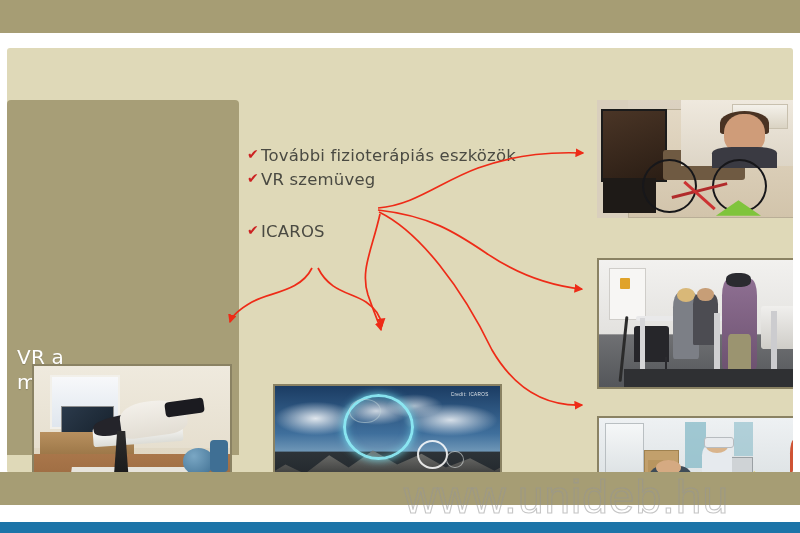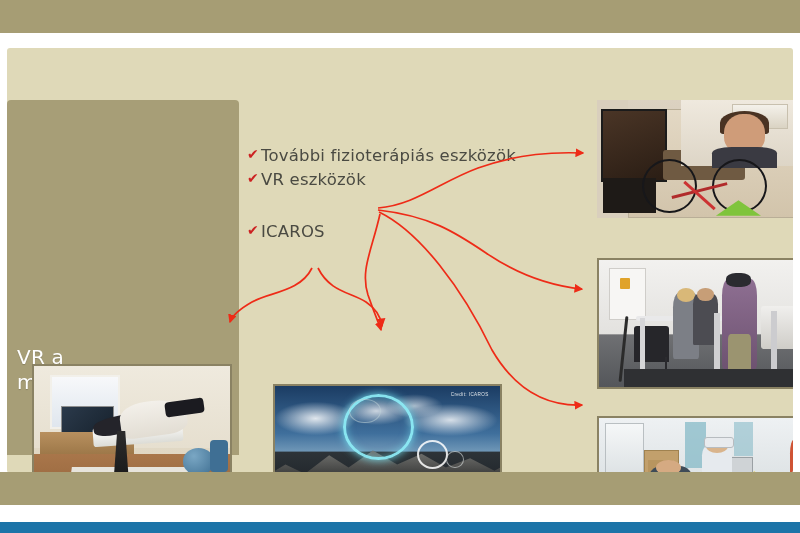--- a/index.html
+++ b/index.html
@@ -182,21 +182,21 @@
       <div class="title-text">VR a mozgásfejlesztésre</div>
     </div>
 
     <div class="body-text">
       <div class="bullet">
         <span class="check">✔</span>
         <span>További fizioterápiás eszközök</span>
       </div>
       <div class="bullet">
         <span class="check">✔</span>
-        <span>VR eszközök</span>
+        <span>VR szemüveg</span>
       </div>
       <div class="bullet spaced">
         <span class="check">✔</span>
         <span>ICAROS</span>
       </div>
     </div>
 
     <div class="photo framed ph-bottomleft">
       <div class="scene s-room">
         <div class="wall"></div>
@@ -308,14 +308,15 @@
       <path d="M378,208 C415,205 440,182 478,168 C520,153 555,152 583,153"></path>
       <path d="M378,210 C430,216 455,232 486,253 C520,276 552,286 582,289"></path>
       <path d="M379,212 C420,232 462,288 492,350 C520,398 555,406 582,405"></path>
       <path d="M380,214 C372,250 360,270 368,295 C376,318 380,326 381,330"></path>
       <path d="M312,268 C300,292 270,292 252,302 C238,310 232,316 230,322"></path>
       <path d="M318,268 C330,292 350,292 366,302 C378,310 381,318 382,326"></path>
     </g>
   </svg>
 
   <div class="band-bottom"></div>
+  <div class="unideb">www.unideb.hu</div>
   <div class="band-blue"></div>
 </div>
 
 </body></html>

